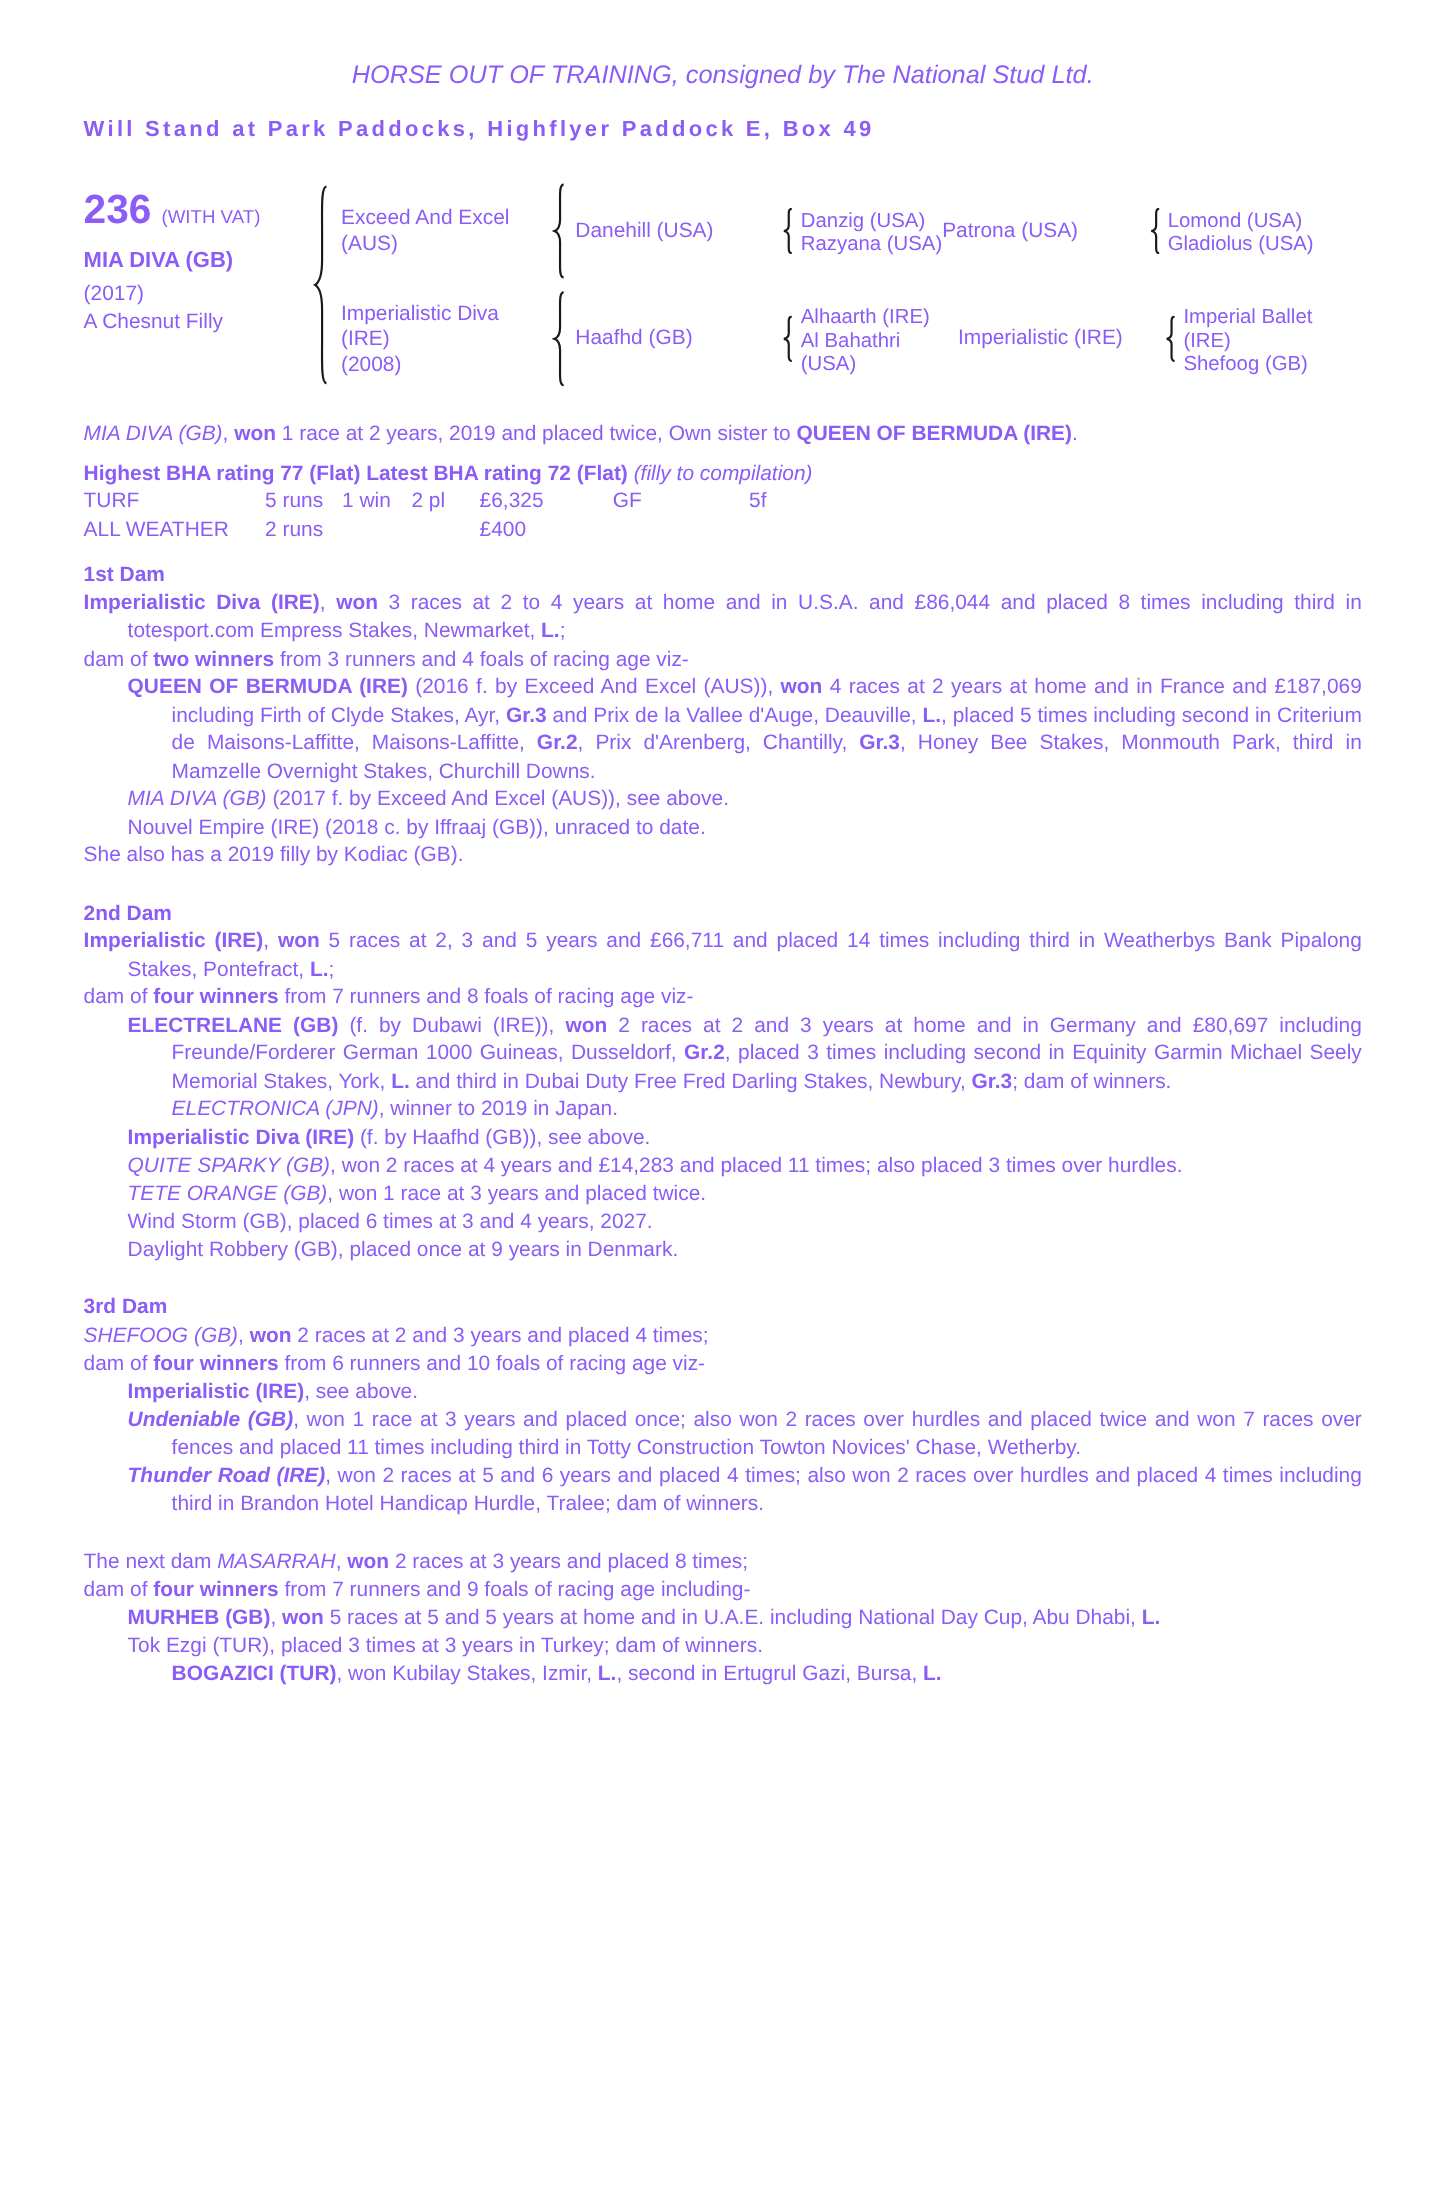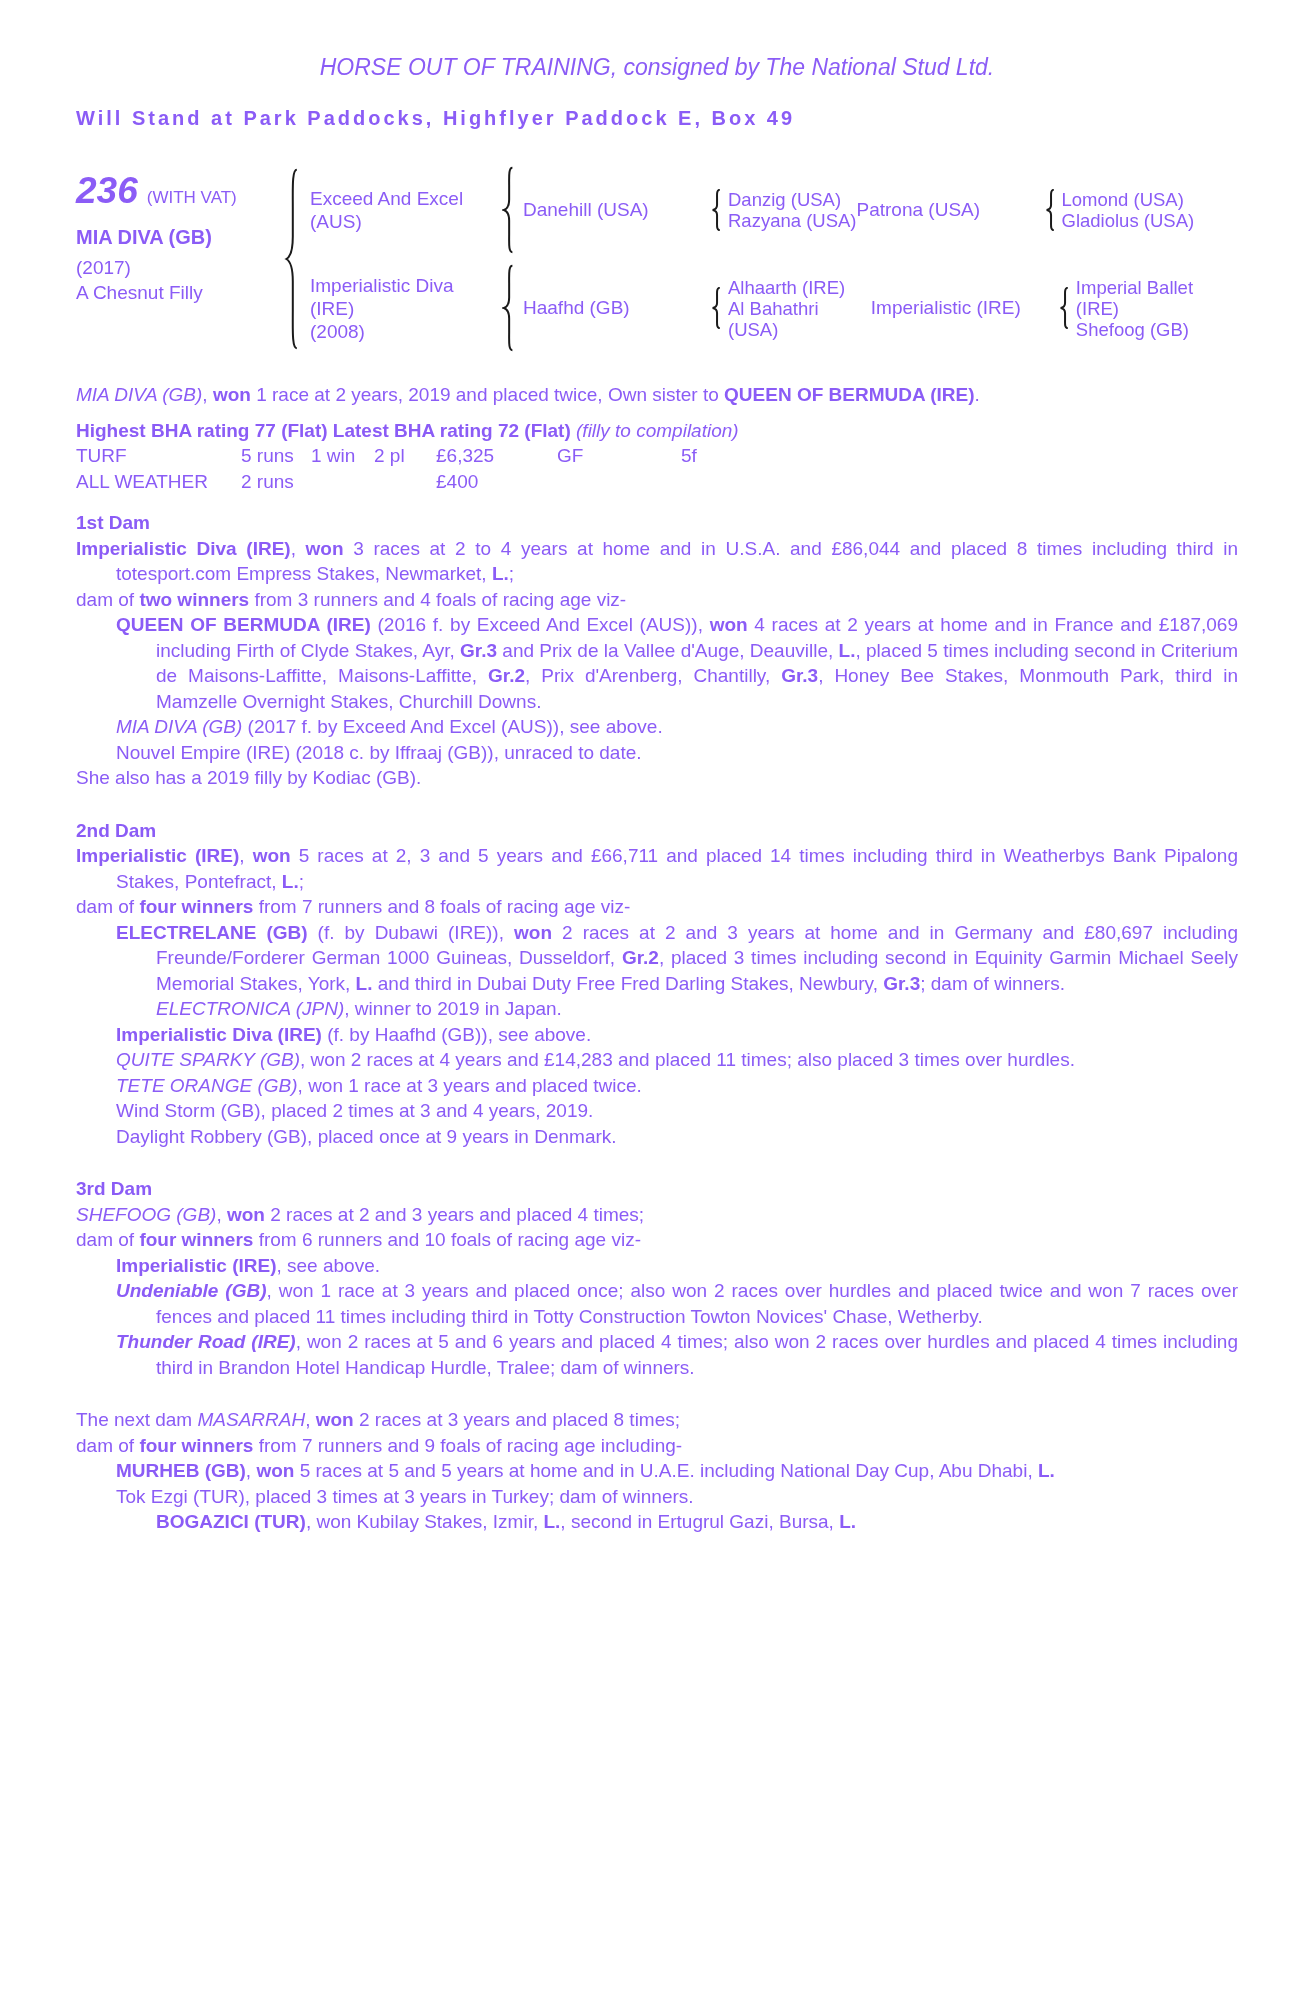--- a/index.html
+++ b/index.html
@@ -8,21 +8,21 @@
     font-family:"Liberation Sans", sans-serif; color:#8b5cf6;
     box-sizing:border-box; padding:54px 76px 0 76px; overflow:hidden;
   }
   .header-consignor { text-align:center; font-style:italic; font-size:23px; margin-bottom:26px; }
   .stand-line { font-weight:bold; font-size:20px; letter-spacing:3px; margin-bottom:36px; }
 
   
   .pedigree { display:flex; align-items:center; margin-bottom:30px; }
   .ped-left { width:208px; align-self:flex-start; padding-top:4px; flex:none; }
   .lot-row { display:flex; align-items:baseline; gap:9px; margin-bottom:14px; }
-  .lot-number { font-size:37px; font-weight:bold;font-style:italic; }
+  .lot-number { font-size:37px; font-weight:bold; }
   .vat-note { font-size:17px; }
   .horse-name { font-weight:bold; font-size:20px; margin-bottom:6px; }
   .horse-year, .horse-desc { font-size:19px; line-height:25px; }
   .ped-tree { display:flex; flex-direction:column; row-gap:10px; }
   .ped-half { display:flex; align-items:center; }
   .parent-block { width:192px; font-size:19px; line-height:23px; flex:none; }
   .gp-stack { display:flex; flex-direction:row; }
   .quarter { display:flex; align-items:center; height:44px; }
   .gp-name { width:188px; font-size:19px; flex:none; }
   .ggp-col { font-size:18.5px; line-height:21px; }
@@ -191,21 +191,21 @@
       <div class="para indent-1"><span class="s-n">Nouvel Empire (IRE) (2018 c. by Iffraaj (GB)), unraced to date.</span></div>
       <div class="para indent-0"><span class="s-n">She also has a 2019 filly by Kodiac (GB).</span></div>
       <div class="para indent-0 gap-lg"><span class="s-b">2nd Dam</span></div>
       <div class="para indent-0"><span class="s-b">Imperialistic (IRE)</span><span class="s-n">, </span><span class="s-b">won</span><span class="s-n"> 5 races at 2, 3 and 5 years and £66,711 and placed 14 times including third in Weatherbys Bank Pipalong Stakes, Pontefract, </span><span class="s-b">L.</span><span class="s-n">;</span></div>
       <div class="para indent-0"><span class="s-n">dam of </span><span class="s-b">four winners</span><span class="s-n"> from 7 runners and 8 foals of racing age viz-</span></div>
       <div class="para indent-1"><span class="s-b">ELECTRELANE (GB)</span><span class="s-n"> (f. by Dubawi (IRE)), </span><span class="s-b">won</span><span class="s-n"> 2 races at 2 and 3 years at home and in Germany and £80,697 including Freunde/Forderer German 1000 Guineas, Dusseldorf, </span><span class="s-b">Gr.2</span><span class="s-n">, placed 3 times including second in Equinity Garmin Michael Seely Memorial Stakes, York, </span><span class="s-b">L.</span><span class="s-n"> and third in Dubai Duty Free Fred Darling Stakes, Newbury, </span><span class="s-b">Gr.3</span><span class="s-n">; dam of winners.</span></div>
       <div class="para indent-2"><span class="s-i">ELECTRONICA (JPN)</span><span class="s-n">, winner to 2019 in Japan.</span></div>
       <div class="para indent-1"><span class="s-b">Imperialistic Diva (IRE)</span><span class="s-n"> (f. by Haafhd (GB)), see above.</span></div>
       <div class="para indent-1"><span class="s-i">QUITE SPARKY (GB)</span><span class="s-n">, won 2 races at 4 years and £14,283 and placed 11 times; also placed 3 times over hurdles.</span></div>
       <div class="para indent-1"><span class="s-i">TETE ORANGE (GB)</span><span class="s-n">, won 1 race at 3 years and placed twice.</span></div>
-      <div class="para indent-1"><span class="s-n">Wind Storm (GB), placed 2 times at 3 and 4 years, 2019.</span></div>
+      <div class="para indent-1"><span class="s-n">Wind Storm (GB), placed 6 times at 3 and 4 years, 2027.</span></div>
       <div class="para indent-1"><span class="s-n">Daylight Robbery (GB), placed once at 9 years in Denmark.</span></div>
       <div class="para indent-0 gap-lg"><span class="s-b">3rd Dam</span></div>
       <div class="para indent-0"><span class="s-i">SHEFOOG (GB)</span><span class="s-n">, </span><span class="s-b">won</span><span class="s-n"> 2 races at 2 and 3 years and placed 4 times;</span></div>
       <div class="para indent-0"><span class="s-n">dam of </span><span class="s-b">four winners</span><span class="s-n"> from 6 runners and 10 foals of racing age viz-</span></div>
       <div class="para indent-1"><span class="s-b">Imperialistic (IRE)</span><span class="s-n">, see above.</span></div>
       <div class="para indent-1"><span class="s-bi">Undeniable (GB)</span><span class="s-n">, won 1 race at 3 years and placed once; also won 2 races over hurdles and placed twice and won 7 races over fences and placed 11 times including third in Totty Construction Towton Novices' Chase, Wetherby.</span></div>
       <div class="para indent-1"><span class="s-bi">Thunder Road (IRE)</span><span class="s-n">, won 2 races at 5 and 6 years and placed 4 times; also won 2 races over hurdles and placed 4 times including third in Brandon Hotel Handicap Hurdle, Tralee; dam of winners.</span></div>
       <div class="para indent-0 gap-lg"><span class="s-n">The next dam </span><span class="s-i">MASARRAH</span><span class="s-n">, </span><span class="s-b">won</span><span class="s-n"> 2 races at 3 years and placed 8 times;</span></div>
       <div class="para indent-0"><span class="s-n">dam of </span><span class="s-b">four winners</span><span class="s-n"> from 7 runners and 9 foals of racing age including-</span></div>
       <div class="para indent-1"><span class="s-b">MURHEB (GB)</span><span class="s-n">, </span><span class="s-b">won</span><span class="s-n"> 5 races at 5 and 5 years at home and in U.A.E. including National Day Cup, Abu Dhabi, </span><span class="s-b">L.</span></div>

